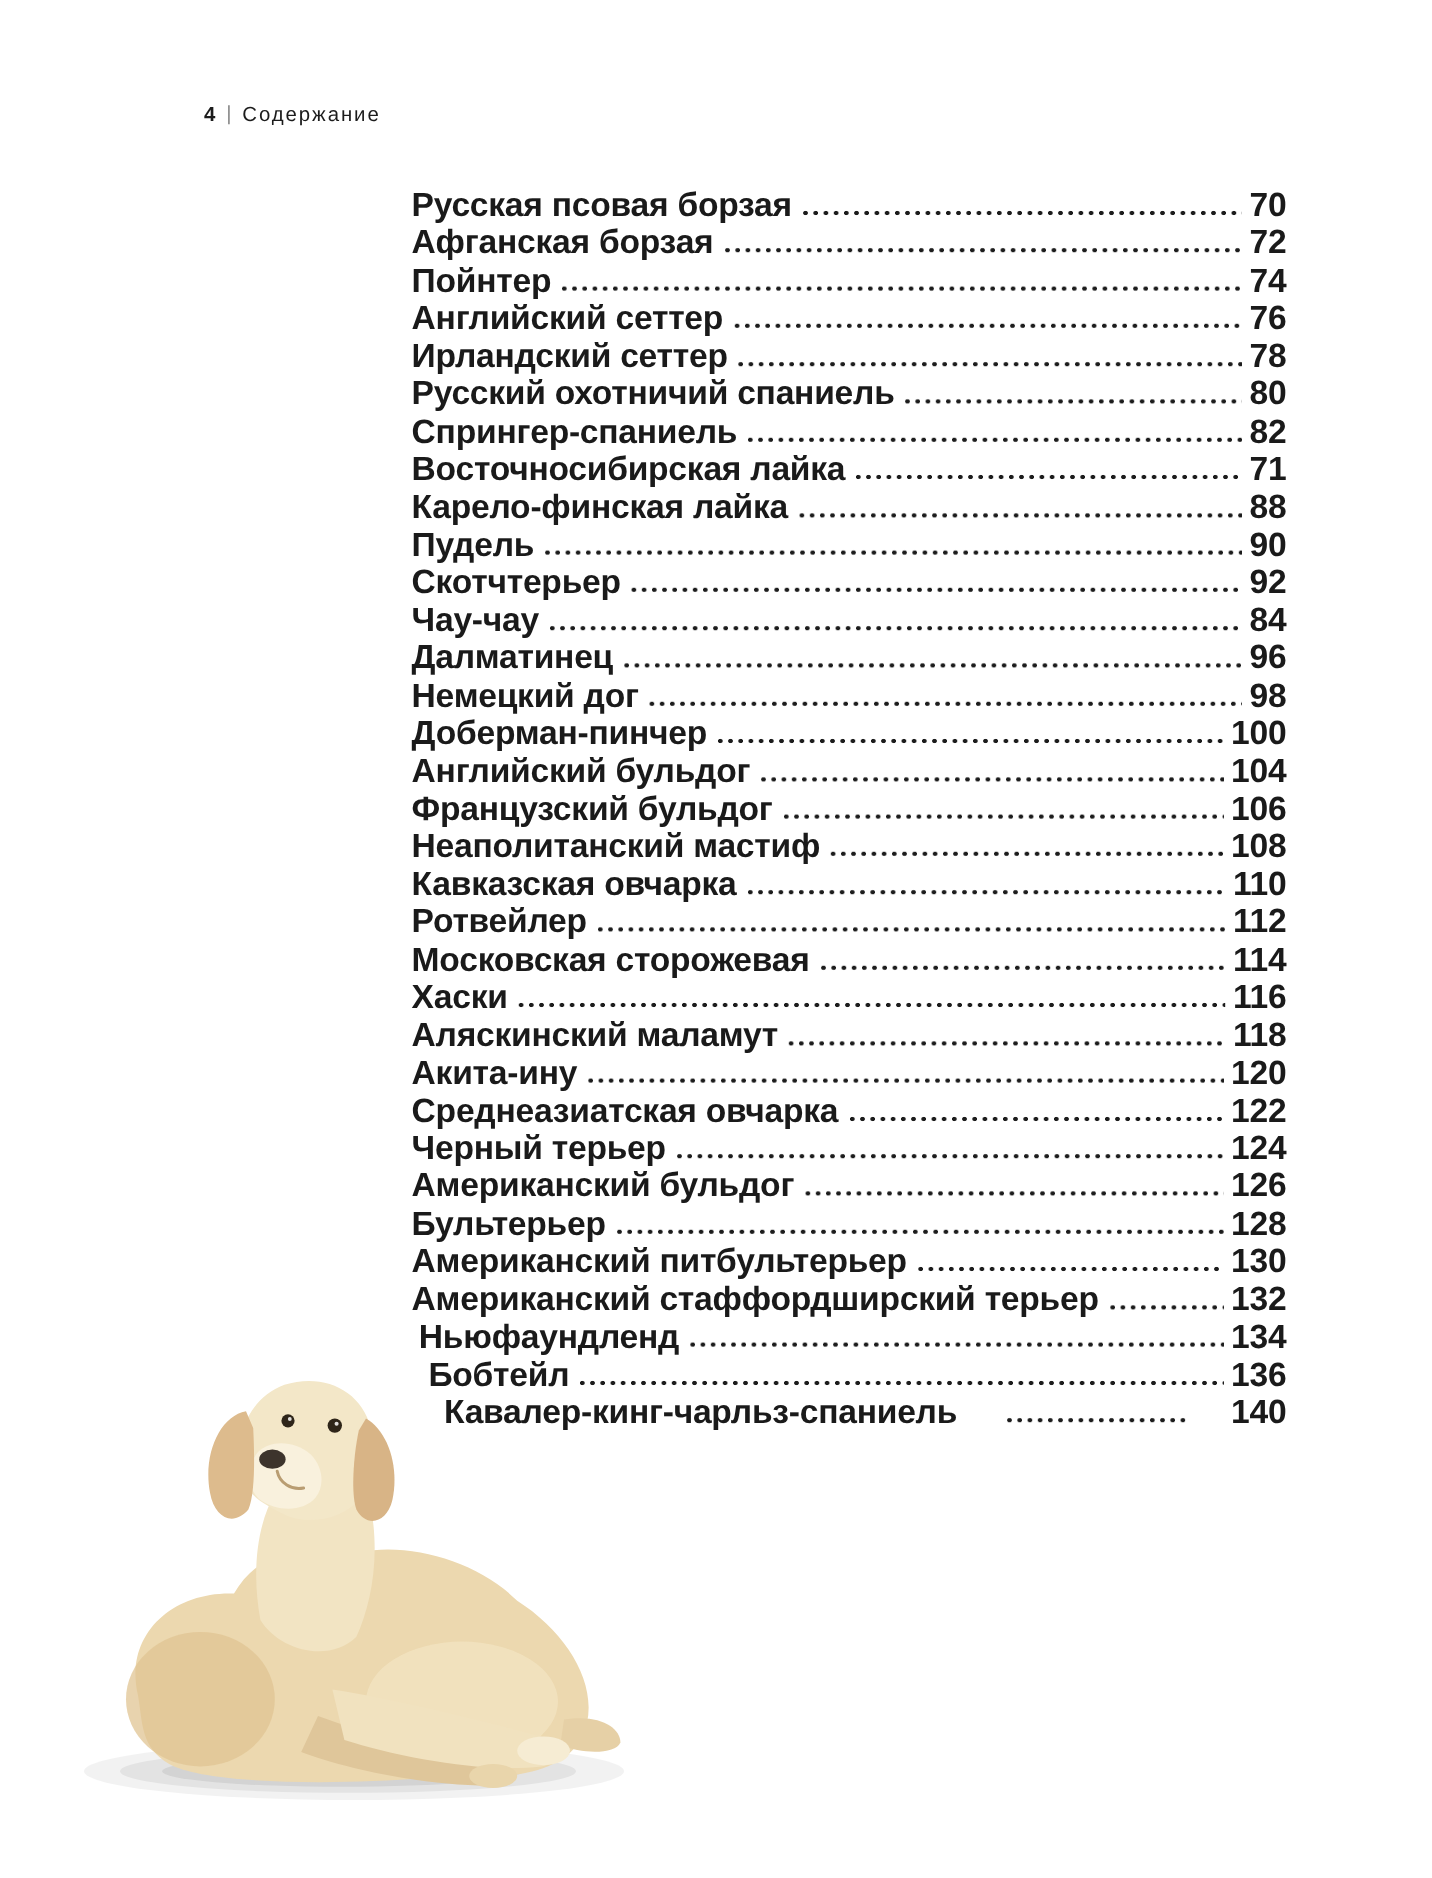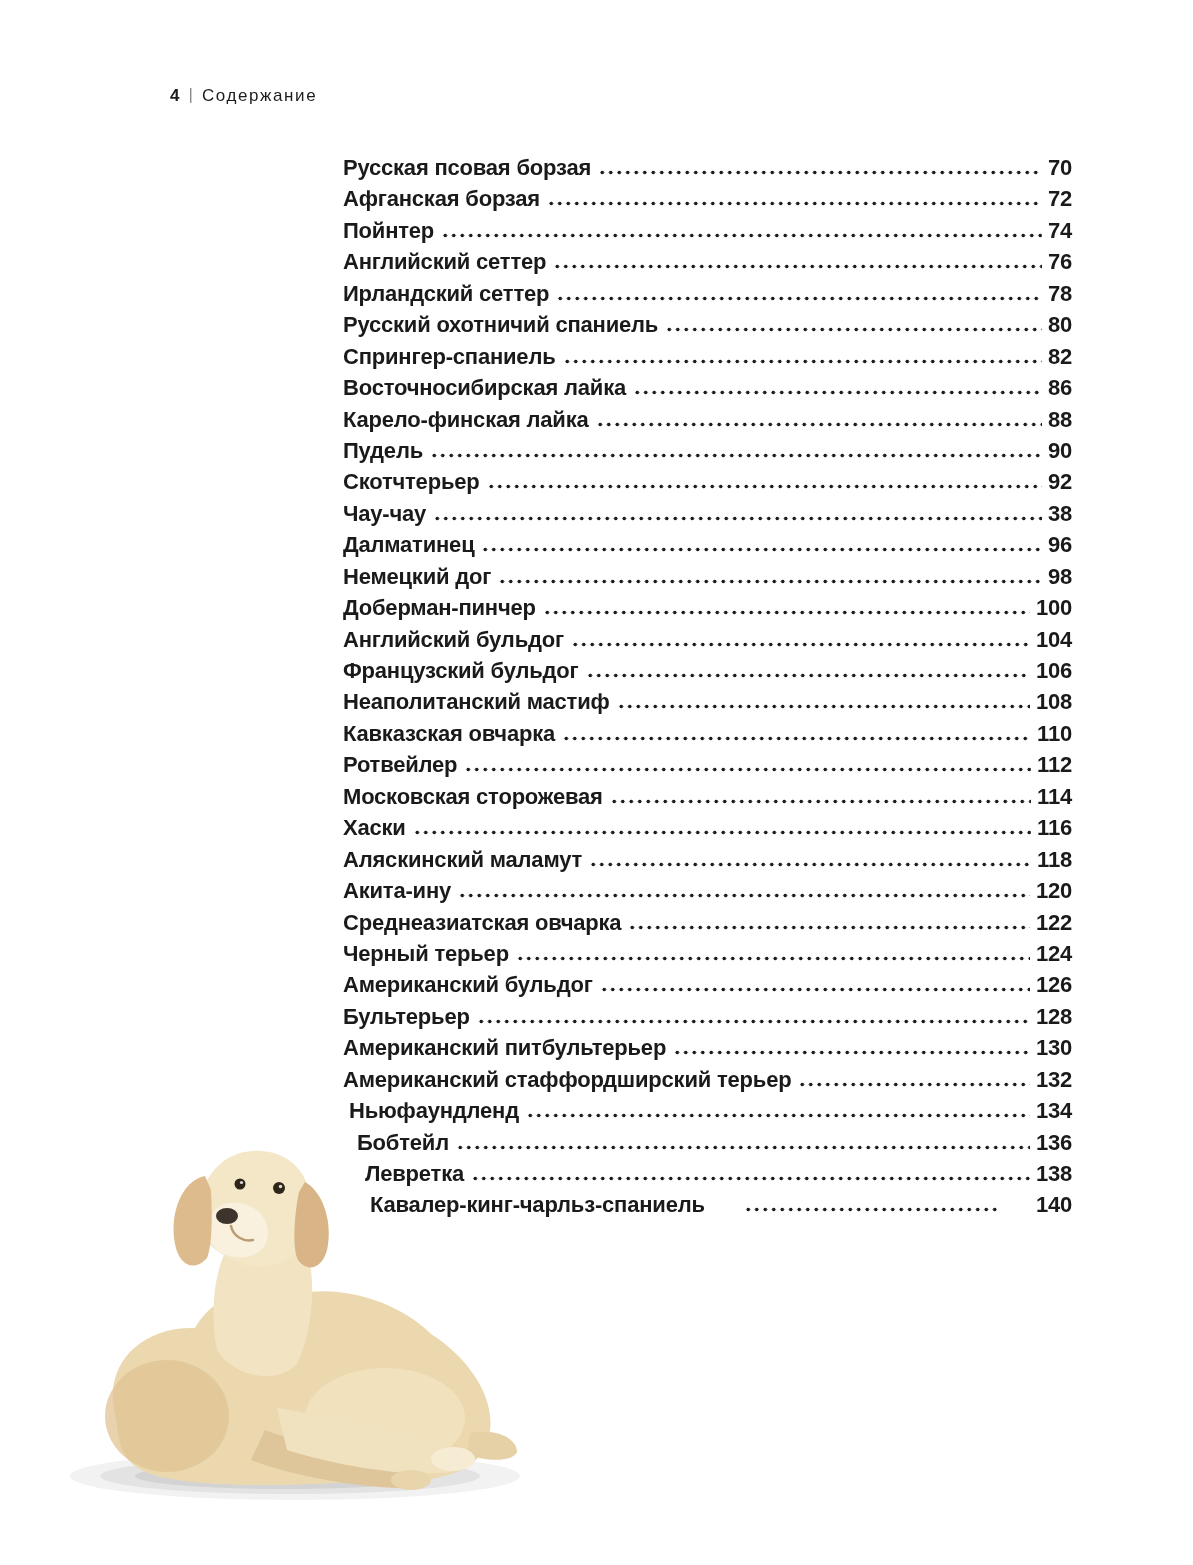--- a/index.html
+++ b/index.html
@@ -32,21 +32,21 @@
     position: absolute;
     left: 343px;
     top: 155px;
     width: 729px;
   }
   .toc-row {
     display: flex;
     align-items: baseline;
     height: 31.45px;
     width: 100%;
-    font-size: 22px;
+    font-size: 28px;
     font-weight: bold;
     letter-spacing: -0.2px;
     white-space: nowrap;
   }
   .toc-title { flex: 0 0 auto; }
   .dots {
     flex: 1 1 auto;
     min-width: 18px;
     height: 5px;
     margin: 0 6px 0 7px;
@@ -116,21 +116,21 @@
     <div class="toc-row">
       <span class="toc-title">Спрингер-спаниель</span>
       <span class="dots"></span>
       <span class="toc-page">82</span>
     </div>
 
 
     <div class="toc-row">
       <span class="toc-title">Восточносибирская лайка</span>
       <span class="dots"></span>
-      <span class="toc-page">86</span>
+      <span class="toc-page">71</span>
     </div>
 
     <div class="toc-row">
       <span class="toc-title">Карело-финская лайка</span>
       <span class="dots"></span>
       <span class="toc-page">88</span>
     </div>
 
     <div class="toc-row">
       <span class="toc-title">Пудель</span>
@@ -140,21 +140,21 @@
 
     <div class="toc-row">
       <span class="toc-title">Скотчтерьер</span>
       <span class="dots"></span>
       <span class="toc-page">92</span>
     </div>
 
     <div class="toc-row">
       <span class="toc-title">Чау-чау</span>
       <span class="dots"></span>
-      <span class="toc-page">38</span>
+      <span class="toc-page">84</span>
     </div>
 
     <div class="toc-row">
       <span class="toc-title">Далматинец</span>
       <span class="dots"></span>
       <span class="toc-page">96</span>
     </div>
 
     <div class="toc-row">
       <span class="toc-title">Немецкий дог</span>
@@ -264,25 +264,20 @@
       <span class="dots"></span>
       <span class="toc-page">134</span>
     </div>
 
     <div class="toc-row" style="padding-left: 14px;">
       <span class="toc-title">Бобтейл</span>
       <span class="dots"></span>
       <span class="toc-page">136</span>
     </div>
 
-    <div class="toc-row" style="padding-left: 22px;">
-      <span class="toc-title">Левретка</span>
-      <span class="dots"></span>
-      <span class="toc-page">138</span>
-    </div>
 
     <div class="toc-row" style="padding-left: 27px; gap: 32px;">
       <span class="toc-title">Кавалер-кинг-чарльз-спаниель</span>
       <span class="dots"></span>
       <span class="toc-page">140</span>
     </div>
 
   </main>
 
   <div class="puppy">

